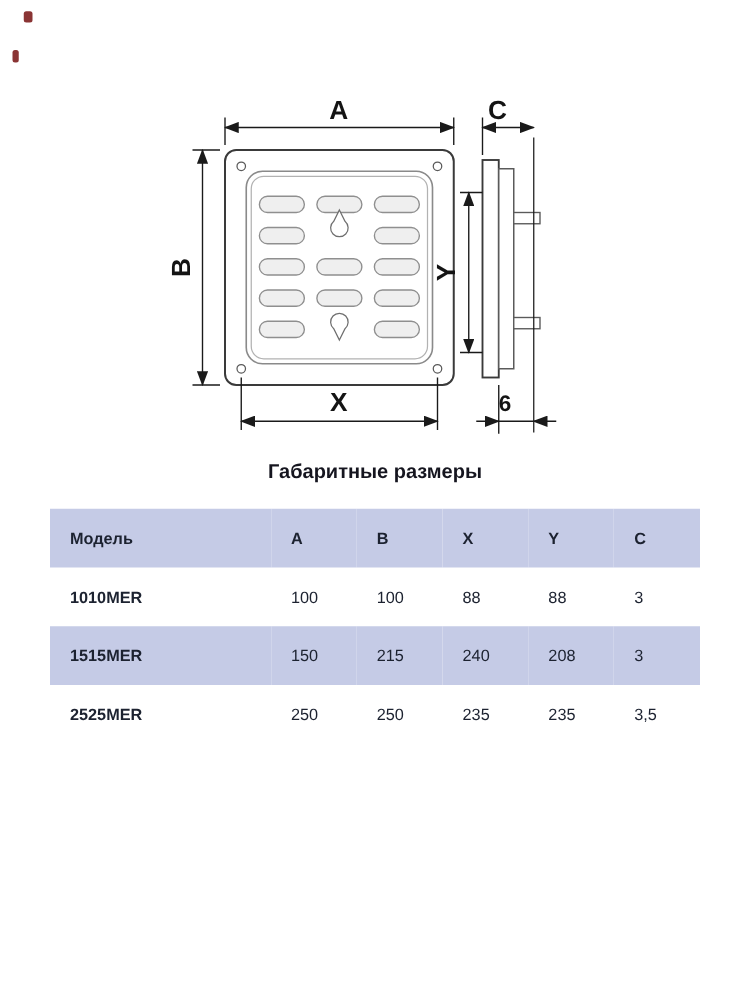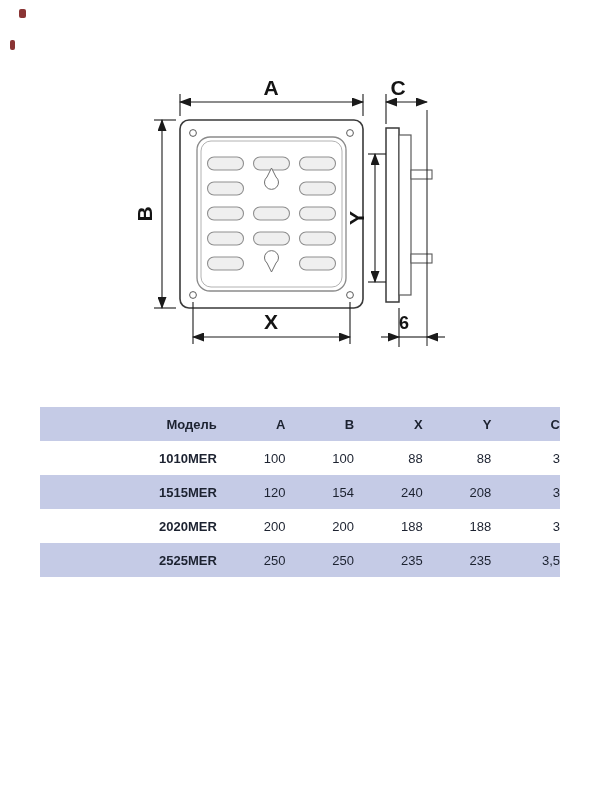--- a/index.html
+++ b/index.html
@@ -41,22 +41,22 @@
     top: 407px;
     left: 40px;
     width: 520px;
     border-collapse: collapse;
     font-size: 13px;
     color: #1c2230;
     table-layout: fixed;
   }
   table.dims-table th, table.dims-table td {
     height: 34px;
-    padding: 0;
-    text-align: right;
+    padding: 16px;
+    text-align: left;
     vertical-align: middle;
     font-weight: normal;
     border: none;
   }
   table.dims-table thead th {
     background: #c5cbe6;
     font-weight: bold;
   }
   table.dims-table tbody tr:nth-child(even) td { background: #c5cbe6; }
   table.dims-table tbody td:first-child { font-weight: bold; }
@@ -153,20 +153,21 @@
     </g>
 
     <text class="dim-label" x="271" y="25" text-anchor="middle">A</text>
     <text class="dim-label" text-anchor="middle" transform="translate(152 144) rotate(-90)">B</text>
     <text class="dim-label" x="398" y="25" text-anchor="middle">C</text>
     <text class="dim-label" x="271" y="259" text-anchor="middle">X</text>
     <text class="dim-label" text-anchor="middle" transform="translate(364 148) rotate(-90)">Y</text>
     <text class="dim-label-small" x="404" y="259" text-anchor="middle">6</text>
   </svg>
 
+  <div class="section-title">Габаритные размеры</div>
 
   <table class="dims-table">
     <colgroup>
       <col style="width:34%">
       <col style="width:13.2%">
         <col style="width:13.2%">
         <col style="width:13.2%">
       <col style="width:13.2%">
         <col style="width:13.2%">
     </colgroup>
@@ -184,32 +185,24 @@
       <tr>
         <td>1010MER</td>
         <td>100</td>
         <td>100</td>
         <td>88</td>
         <td>88</td>
         <td>3</td>
       </tr>
       <tr>
         <td>1515MER</td>
-        <td>120</td>
-        <td>154</td>
+        <td>150</td>
+        <td>215</td>
         <td>240</td>
         <td>208</td>
-        <td>3</td>
-      </tr>
-      <tr>
-        <td>2020MER</td>
-        <td>200</td>
-        <td>200</td>
-        <td>188</td>
-        <td>188</td>
         <td>3</td>
       </tr>
       <tr>
         <td>2525MER</td>
         <td>250</td>
         <td>250</td>
         <td>235</td>
         <td>235</td>
         <td>3,5</td>
       </tr>

